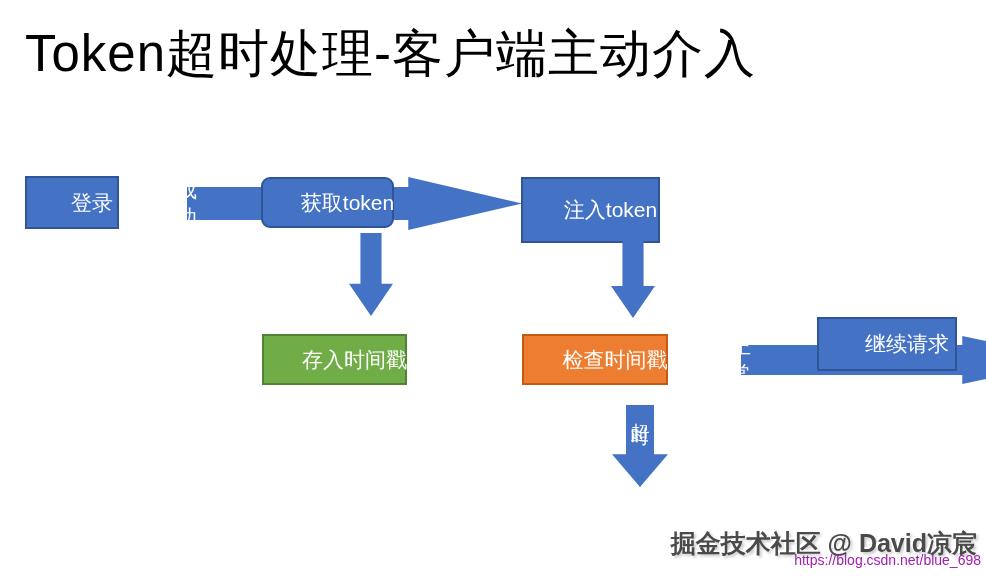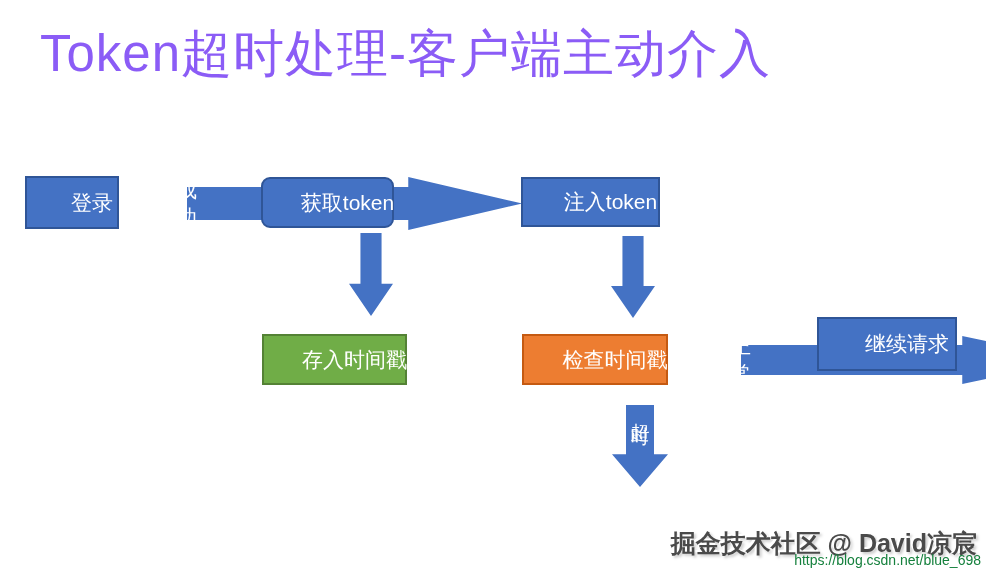--- a/index.html
+++ b/index.html
@@ -8,22 +8,22 @@
 
   .canvas {
     position:relative; width:986px; height:576px;
     background:#ffffff; overflow:hidden;
     --blue:#4472C4; --blue-border:#2F5597;
     --green:#70AD47; --green-border:#548235;
     --orange:#ED7D31; --orange-border:#C55A11;
   }
 
   .title {
-    position:absolute; left:40px; top:20px;
-    font-size:51px; font-weight:300; color:#8b5cf6;
+    position:absolute; left:25px; top:20px;
+    font-size:51px; font-weight:300; color:#000000;
     letter-spacing:1px; white-space:nowrap;
   }
 
   .node {
     position:absolute; display:flex; align-items:center; justify-content:center;
     color:#fff; font-size:21px; white-space:nowrap;padding-left:40px;
   }
   .blue   { background:var(--blue);   border:2px solid var(--blue-border); }
   .green  { background:var(--green);  border:2px solid var(--green-border); }
   .orange { background:var(--orange); border:2px solid var(--orange-border); }
@@ -43,38 +43,38 @@
   .arrow-down-label {
     clip-path: polygon(25% 0%, 75% 0%, 75% 60%, 100% 60%, 50% 100%, 0% 60%, 25% 60%);
     align-items:flex-start; padding-top:3px;
   }
   .vtext { writing-mode: vertical-rl; text-orientation: upright; font-size:19px; letter-spacing:3px; }
 
   
   .n-login        { left:25px;  top:176px; width:94px;  height:53px; }
   .a-success      { left:143px; top:177px; width:94px;  height:53px; }
   .n-get-token    { left:261px; top:177px; width:133px; height:51px;border-radius:9px; }
-  .n-inject-token { left:521px; top:177px; width:139px; height:50px; }
+  .n-inject-token { left:521px; top:177px; width:139px; height:66px; }
   .a-down1        { left:305px; top:233px; width:44px;  height:83px; }
   .a-down2        { left:567px; top:236px; width:44px;  height:82px; }
   .n-store        { left:262px; top:334px; width:145px; height:51px; }
   .n-check        { left:522px; top:334px; width:146px; height:51px; }
   .a-normal       { left:697px; top:336px; width:92px;  height:48px; }
   .n-continue     { left:817px; top:317px; width:140px; height:54px; }
   .a-timeout      { left:568px; top:405px; width:56px;  height:82px; }
   .n-logout       { left:522px; top:502px; width:149px; height:51px; }
 
   .wm-main {
     position:absolute; top:527px; right:9px;
     font-size:25px; font-weight:bold; color:#4a4a4a; white-space:nowrap;
     text-shadow:-2px -2px 0 #ffffff, 2px 2px 3px rgba(0,0,0,0.22);
   }
   .wm-url {
     position:absolute; top:552px; right:5px;
-    font-size:14px; color:#15803d; white-space:nowrap;
+    font-size:14px; color:#a21caf; white-space:nowrap;
   }
 </style>
 </head>
 <body>
 
 <div class="canvas" style="--blue: #4472C4; --blue-border: #2F5597; --green: #70AD47; --green-border: #548235; --orange: #ED7D31; --orange-border: #C55A11;">
 
   <div class="title">Token超时处理-客户端主动介入</div>
 
   <div class="node blue n-login">登录</div>

